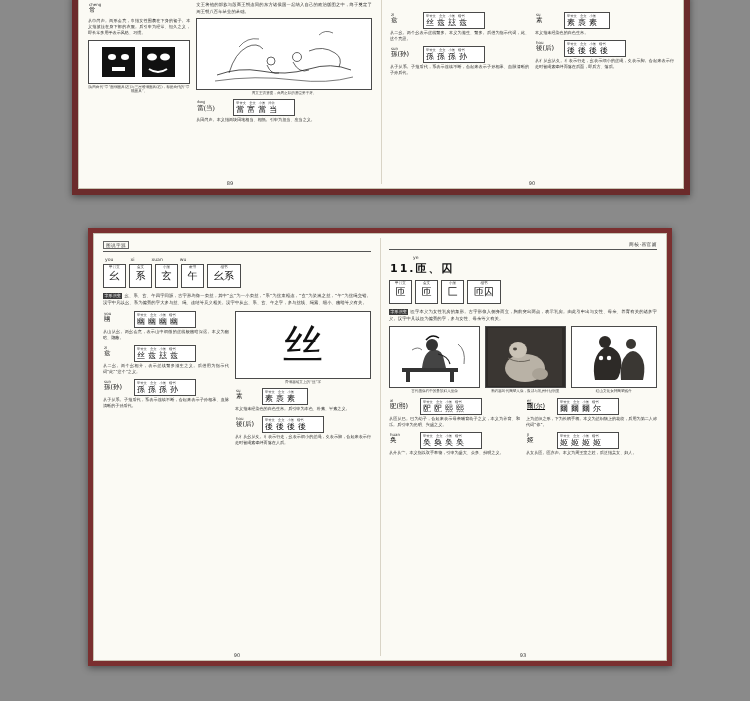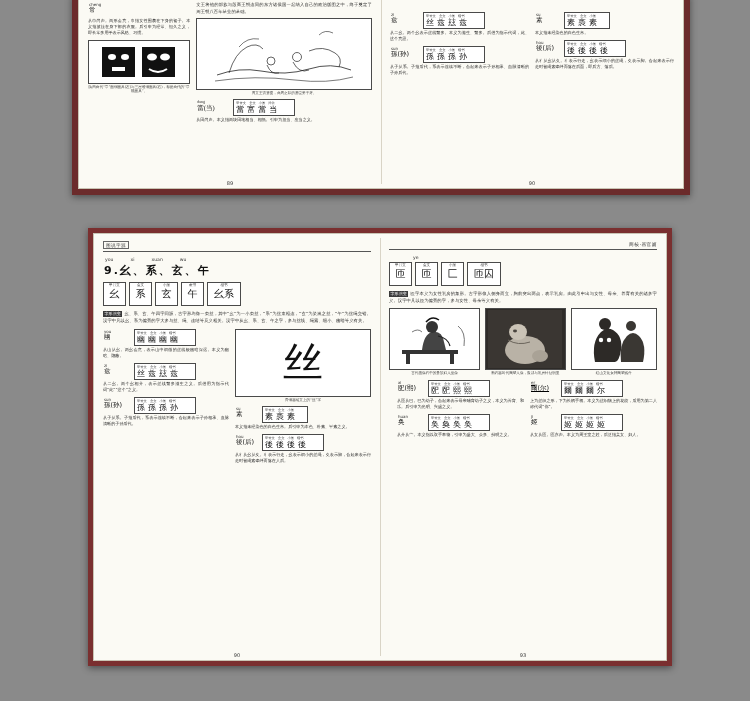--- a/index.html
+++ b/index.html
@@ -307,23 +307,20 @@
             <span class="rh-left">图说字源</span>
             <span class="rh-right"></span>
           </div>
 
           <div class="pinyin-row">
             <span>you</span>
             <span>xi</span>
             <span>xuan</span>
             <span>wu</span>
           </div>
-          <div class="sec-title">
-            <span>9.</span><span>幺、系、玄、午</span>
-          </div>
 
           <div class="glyph-strip">
             <div class="gcell">
               <span class="lab">甲骨文</span>
               <span class="gl">幺</span>
             </div>
             <div class="gcell">
               <span class="lab">金文</span>
               <span class="gl">系</span>
             </div>
@@ -469,20 +466,23 @@
       </div>
 
       <div class="page right">
         <div class="pad">
           <div class="runhead">
             <span class="rh-right"></span>
             <span class="rh-right">两棱·器官篇</span>
           </div>
 
           <div class="pinyin-single">ye</div>
+          <div class="sec-title">
+            <span>11.</span><span>匝、囚</span>
+          </div>
 
           <div class="glyph-strip">
             <div class="gcell">
               <span class="lab">甲骨文</span>
               <span class="gl">匝</span>
             </div>
             <div class="gcell">
               <span class="lab">金文</span>
               <span class="gl">匝</span>
             </div>
@@ -540,21 +540,21 @@
                   <path d="M44 52 q-2 -18 6 -26 q6 -6 12 0 q8 8 4 26 z" fill="#3a3733"></path>
                   <circle cx="54" cy="16" r="5" fill="#3a3733"></circle>
                   <circle cx="24" cy="30" r="2.2" fill="#fff"></circle>
                   <circle cx="32" cy="30" r="2.2" fill="#fff"></circle>
                 </svg>
               </div>
               <div class="figcap">红山文化女神陶塑残件</div>
             </div>
           </div>
 
-          <div class="cols2" style="margin-top:4px;margin-left:8px;">
+          <div class="cols2" style="margin-top:4px;">
             <div class="col">
               <div class="erow">
                 <div class="entry" style="flex:0 0 28px;">
                   <div class="py">xi</div>
                   <div class="hz">巸(熙)</div>
                 </div>
                 <div class="ebox mid">
                   <div class="labs">
                     <span>甲骨文</span>
                     <span>金文</span>

